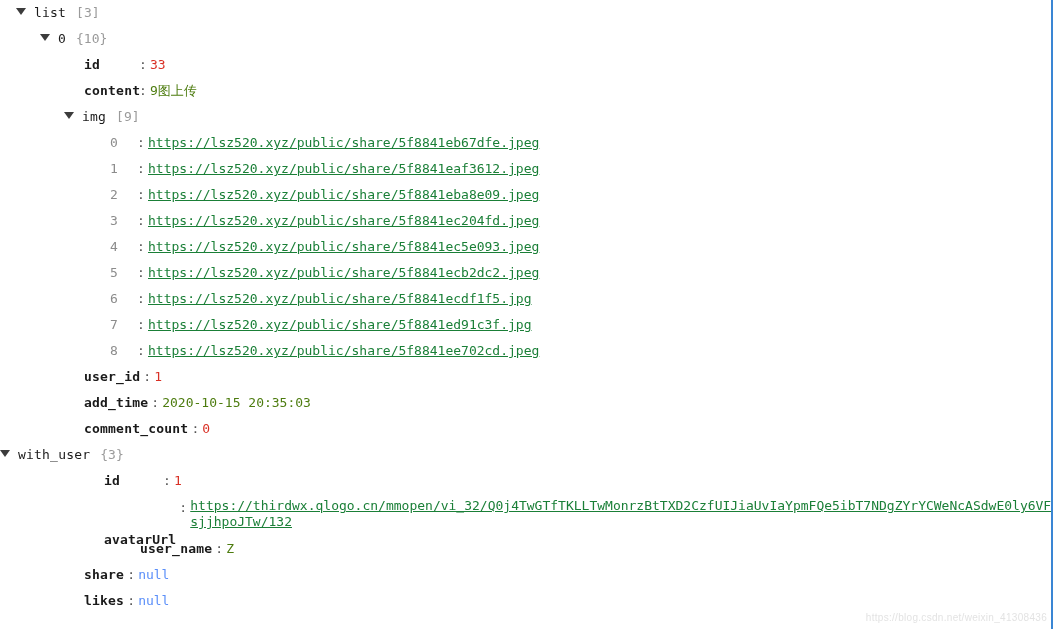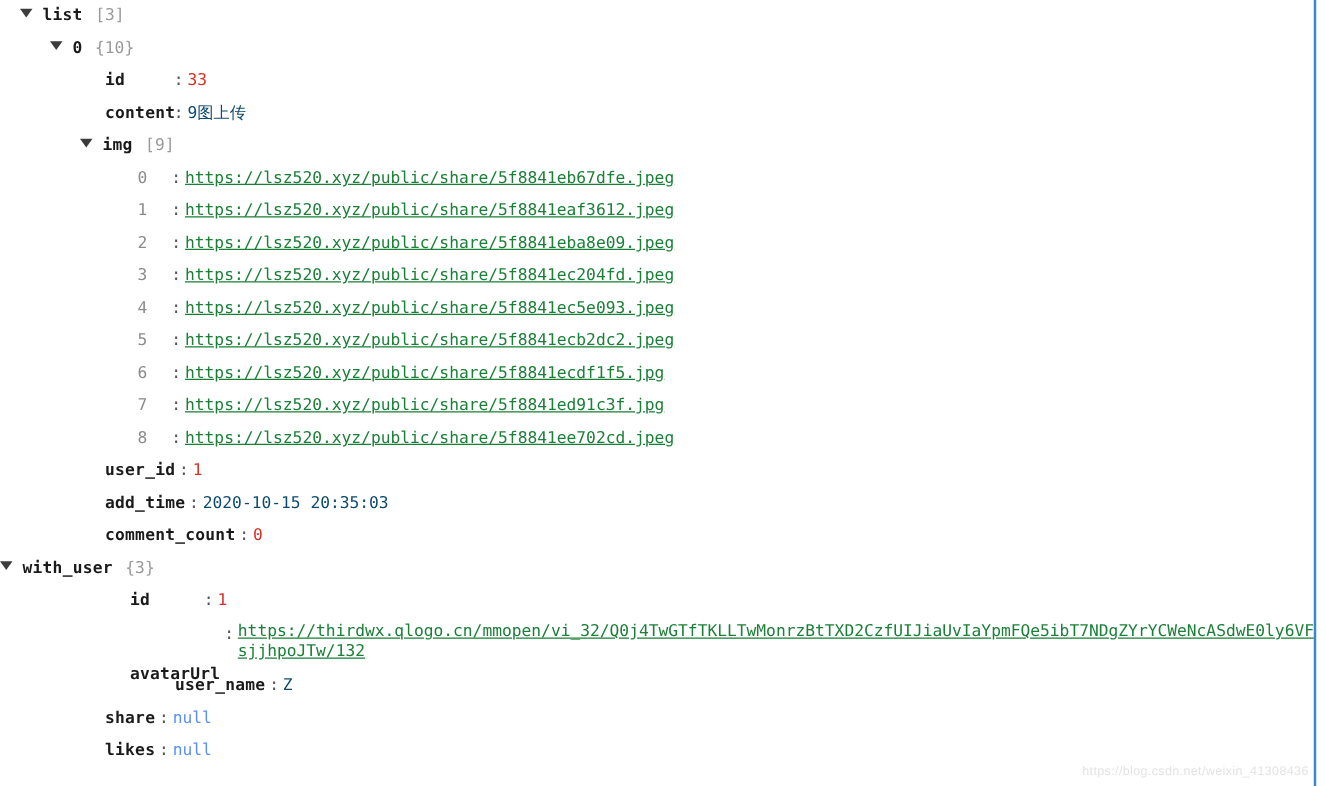--- a/index.html
+++ b/index.html
@@ -39,21 +39,21 @@
     width: 0; height: 0;
     border-left: 5px solid transparent;
     border-right: 5px solid transparent;
     border-top: 7px solid #3c3c3c;
     position: relative;
     top: -2px;
     margin-right: 8px;
   }
   .node-name {
     color: #1a1a1a;
-    font-weight: 700;
+    font-weight: 400;
     letter-spacing: 0.2px;
   }
   .count {
     color: #9a9a9a;
     margin-left: 10px;
     font-weight: 400;
   }
   .key {
     color: #1a1a1a;
     font-weight: 700;
@@ -65,21 +65,21 @@
     display: inline-block;
     font-weight: 400;
   }
   .colon {
     color: #555555;
     display: inline-block;
     width: 14px;
     text-align: center;
   }
   .v-num   { color: #d93025; }
-  .v-str   { color: #0c4a6e; text-align: right; }
+  .v-str   { color: #4d7c0f; text-align: right; }
   .v-null  { color: #5b8ff9; text-align: right; }
   .v-link  {
     color: #1a7f37;
     text-decoration: underline;
     cursor: pointer;
   }
   .wrapline {
     display: block;
     line-height: 16px;
   }

